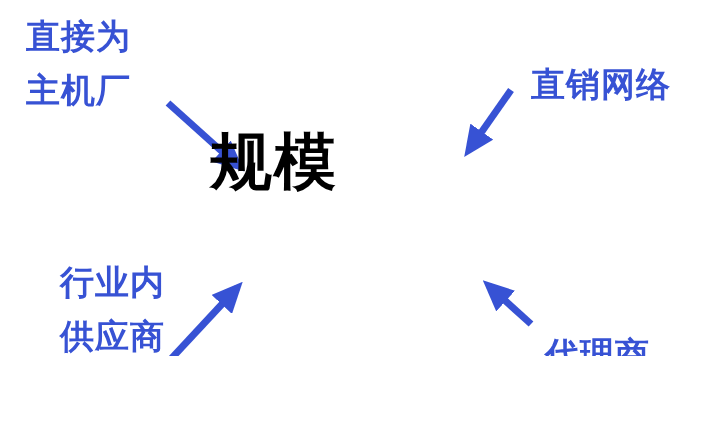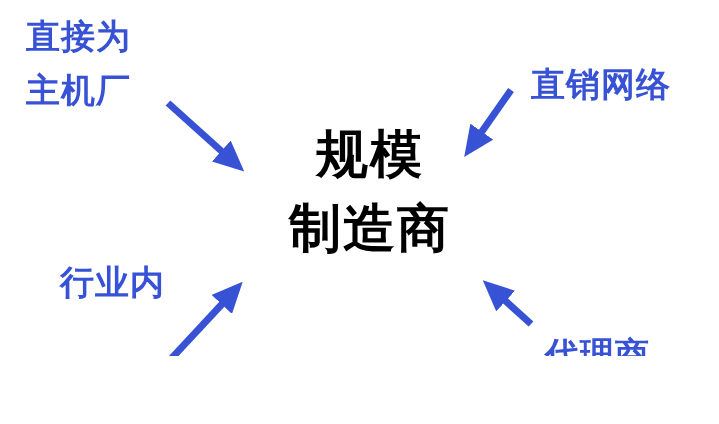--- a/index.html
+++ b/index.html
@@ -30,24 +30,24 @@
     white-space: nowrap;
   }
   .blue-label .line {
     display: block;
   }
   .center-title {
     position: absolute;
     left: 210px;
     top: 118px;
     width: 320px;
-    text-align: center;
+    text-align: left;
     color: var(--center-text);
     font-weight: bold;
-    font-size: 52px;
+    font-size: 62px;
     line-height: 1.42;
     letter-spacing: 2px;
   }
   .center-title .line {
     display: block;
   }
   svg.arrow-layer {
     position: absolute;
     left: 0;
     top: 0;
@@ -84,24 +84,24 @@
     <span class="line">直接为</span>
     <span class="line">主机厂</span>
   </div>
 
   <div class="blue-label" style="left:520px; top:58px;margin-left:11px;">
     <span class="line">直销网络</span>
   </div>
 
   <div class="center-title">
     <span class="line">规模</span>
-    <span class="line">制造商</span>
   </div>
 
   <div class="blue-label" style="left:28px; top:256px;margin-left:32px;">
     <span class="line">行业内</span>
+    <span class="line">供应商</span>
   </div>
 
   <div class="blue-label" style="left:545px; top:296px;margin-top:32px;">
     <span class="line">代理商</span>
   </div>
 
 </div>
 
 </body></html>

